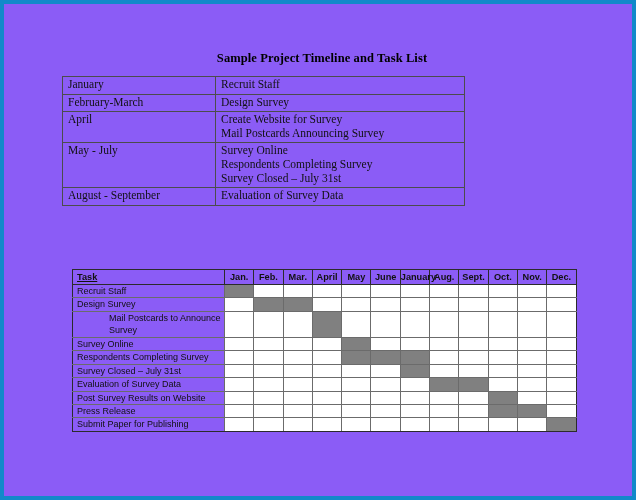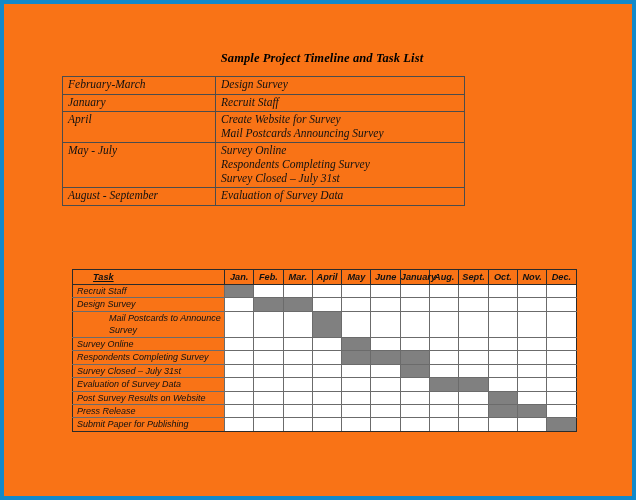--- a/index.html
+++ b/index.html
@@ -14,22 +14,21 @@
     overflow: hidden;
   }
   .page-frame {
     position: absolute;
     left: 0;
     top: 0;
     width: 636px;
     height: 500px;
     box-sizing: border-box;
     border: 4px solid #1289ca;
-    background: #f97316;
-    font-style: italic;
+    background: #8b5cf6;
   }
   .doc-title {
     position: absolute;
     left: 0;
     top: 47px;
     width: 636px;
     text-align: center;
     font-family: "Liberation Serif", serif;
     font-weight: bold;
     font-size: 12.5px;
@@ -86,21 +85,21 @@
     box-sizing: border-box;
   }
   .gantt-table th {
     font-weight: bold;
     font-size: 9.2px;
     height: 15px;
     border: 1px solid #2b2b2b;
   }
   .gantt-table th.task-head {
     text-align: left;
-    padding-left: 20px;
+    padding-left: 4px;
     width: 152px;
   }
   .gantt-table th.task-head span {
     text-decoration: underline;
   }
   .gantt-table th.month-head {
     width: 29.3px;
   }
   .gantt-table td.task-name {
     text-align: left;
@@ -133,29 +132,29 @@
 </head>
 <body>
 
 <div class="page-frame">
 
   <div class="doc-title">Sample Project Timeline and Task List</div>
 
   <table class="timeline-table">
     <tbody>
         <tr>
+          <td class="month-cell">January</td>
+          <td class="task-cell">
+            <span class="task-line">Recruit Staff</span>
+          </td>
+        </tr>
+        <tr>
           <td class="month-cell">February-March</td>
           <td class="task-cell">
             <span class="task-line">Design Survey</span>
-          </td>
-        </tr>
-        <tr>
-          <td class="month-cell">January</td>
-          <td class="task-cell">
-            <span class="task-line">Recruit Staff</span>
           </td>
         </tr>
         <tr>
           <td class="month-cell">April</td>
           <td class="task-cell">
             <span class="task-line">Create Website for Survey</span>
             <span class="task-line">Mail Postcards Announcing Survey</span>
           </td>
         </tr>
         <tr>

